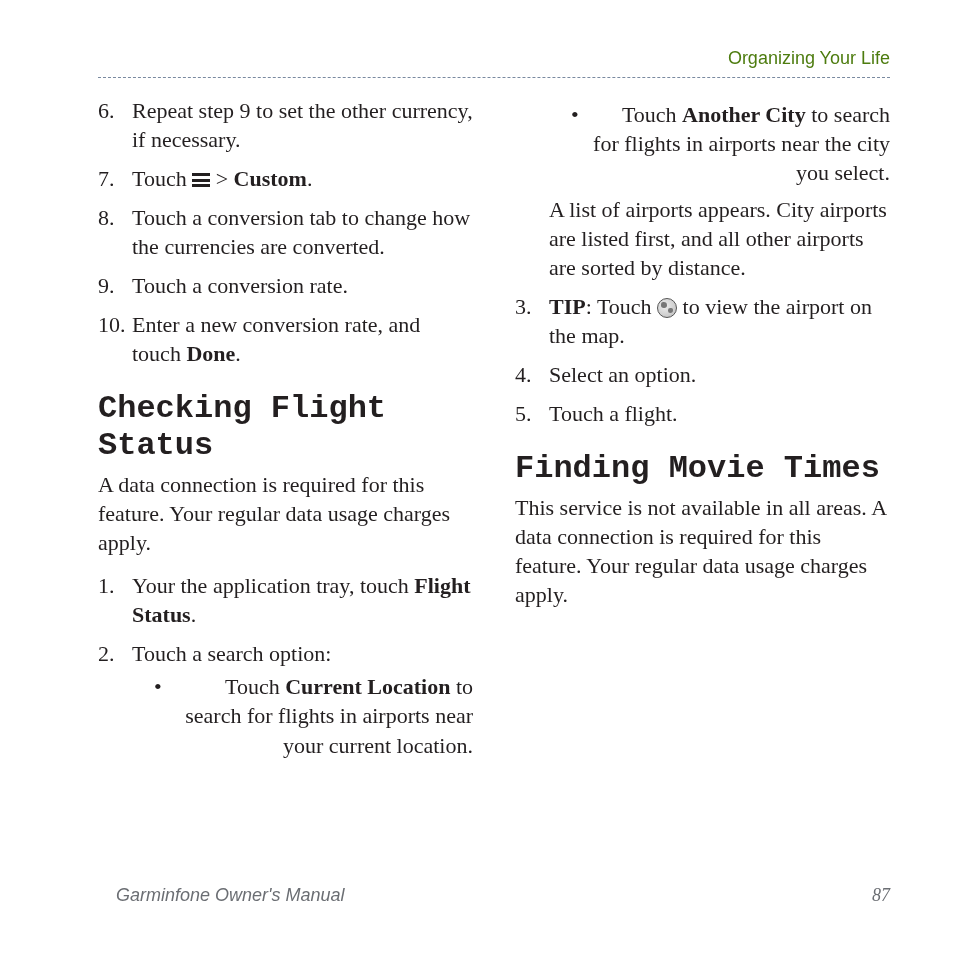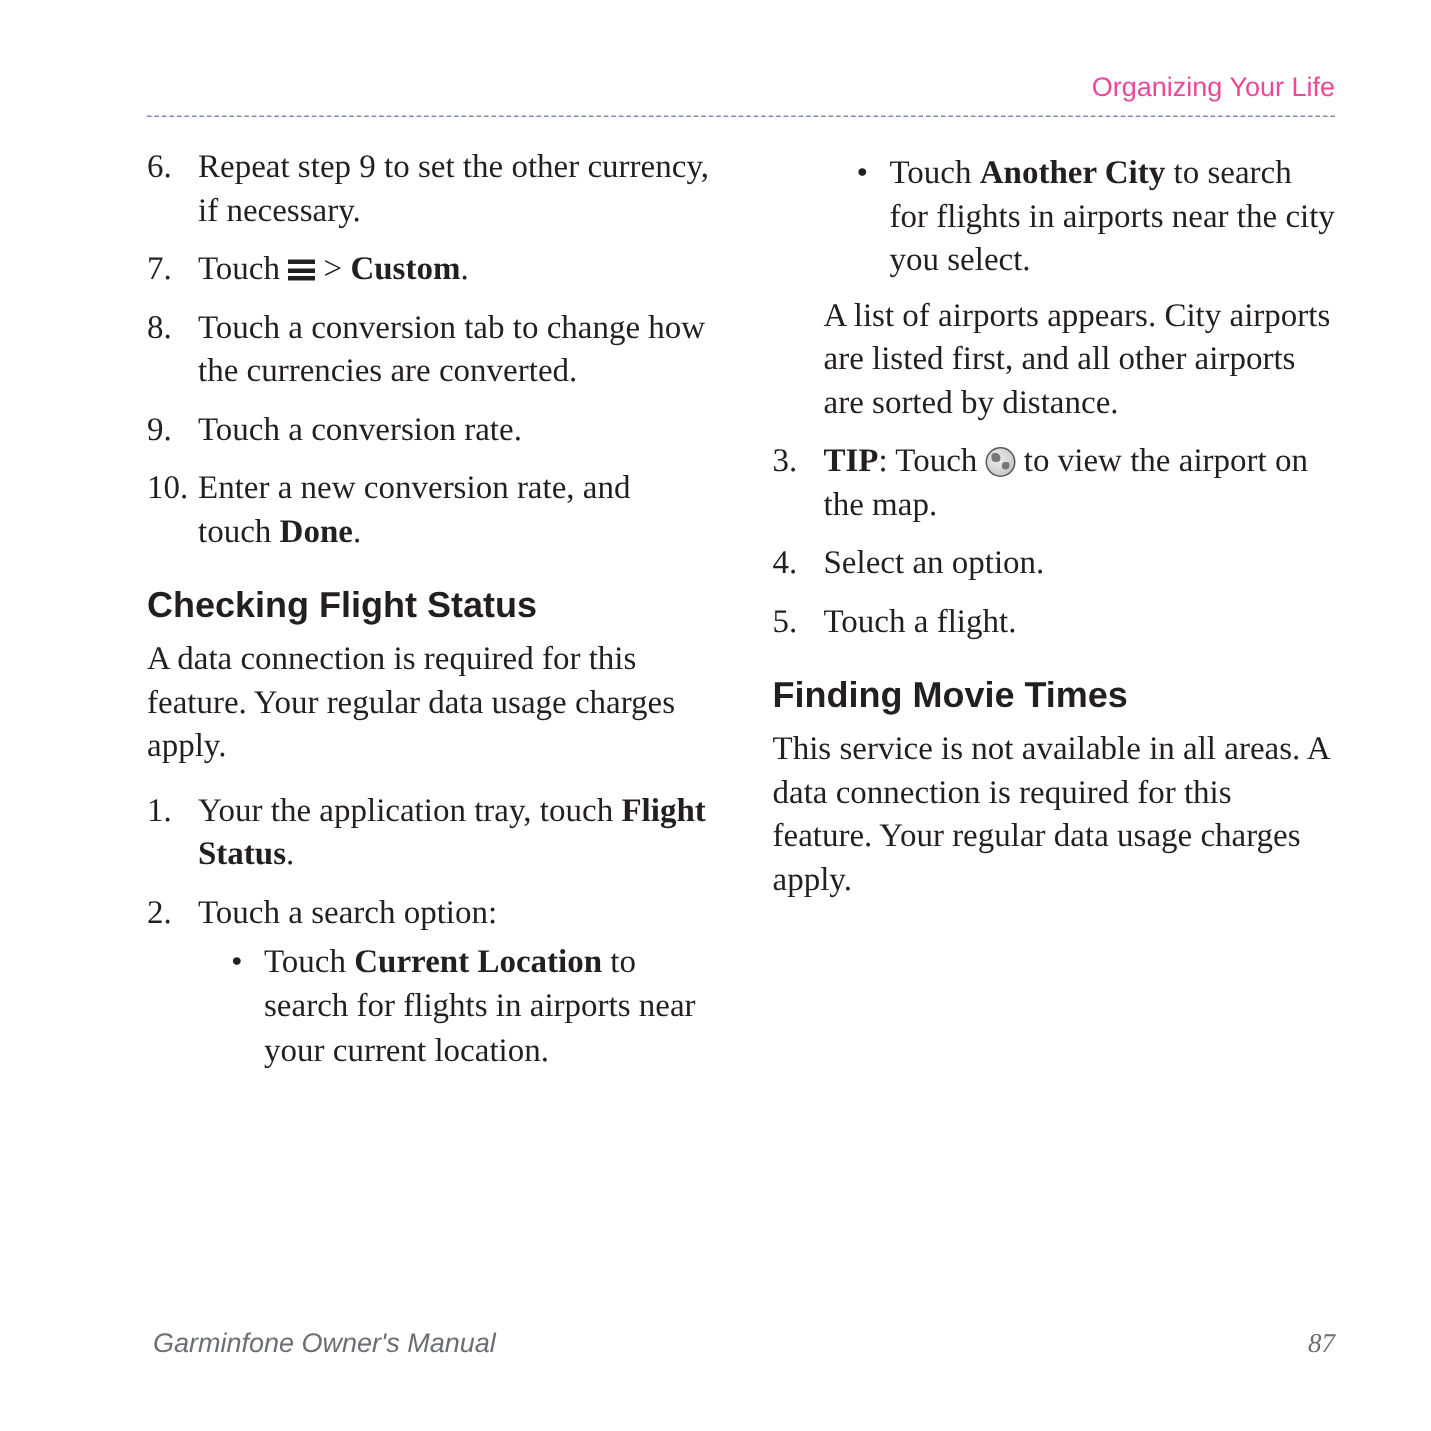--- a/index.html
+++ b/index.html
@@ -15,21 +15,21 @@
     box-sizing: border-box;
     width: 954px;
     height: 954px;
     padding: 48px 64px 40px 98px;
     position: relative;
   }
   .running-head {
     text-align: right;
     font-family: Arial, Helvetica, sans-serif;
     font-size: 18px;
-    color: #ec4899;
+    color: #4d7c0f;
     padding-bottom: 8px;
     border-bottom: 1px dashed #7a8aa0;
     margin-bottom: 18px;
   }
   .cols {
     display: flex;
     gap: 42px;
   }
   .col {
     flex: 1 1 0;
@@ -58,31 +58,32 @@
   }
   ul.bullets {
     list-style: none;
     margin: 4px 0 6px 0;
     padding: 0 0 0 22px;
   }
   ul.bullets > li {
     position: relative;
     padding-left: 22px;
     margin-bottom: 8px;
+    text-align: right;
   }
   ul.bullets > li::before {
     content: "•";
     position: absolute;
     left: 0;
     top: 0;
   }
   h2.section {
-    font-family: Liberation Sans, sans-serif;
+    font-family: Liberation Mono, monospace;
     font-weight: bold;
-    font-size: 24px;
+    font-size: 32px;
     margin: 22px 0 6px 0;
     color: #231f20;
   }
   p.lead {
     margin: 0 0 14px 0;
     font-size: 22px;
   }
   .bold { font-weight: bold; }
   .menu-icon {
     display: inline-block;
@@ -126,21 +127,21 @@
     width: 5px; height: 5px;
     background: #777;
     border-radius: 50% 40% 60% 50%;
   }
   .sub-indent {
     padding-left: 34px;
     margin: 4px 0 10px 0;
   }
   .footer {
     position: absolute;
-    left: 102px;
+    left: 116px;
     bottom: 48px;
     font-family: Arial, Helvetica, sans-serif;
     font-style: italic;
     font-size: 18px;
     color: #6b6e73;
   }
   .pagenum {
     position: absolute;
     right: 64px;
     bottom: 48px;

